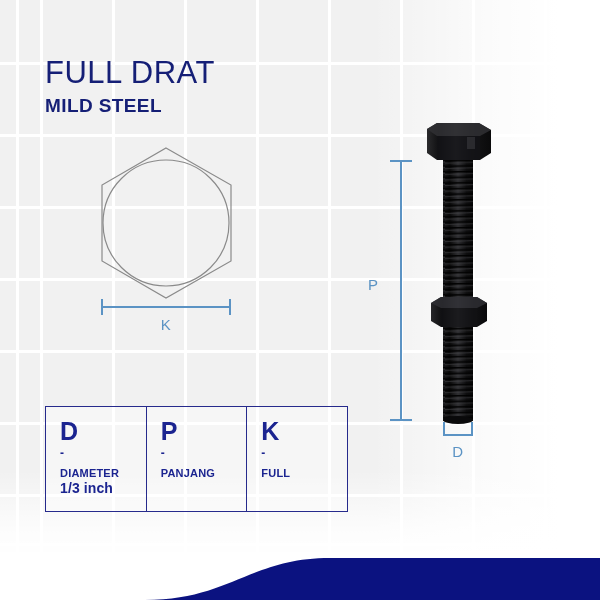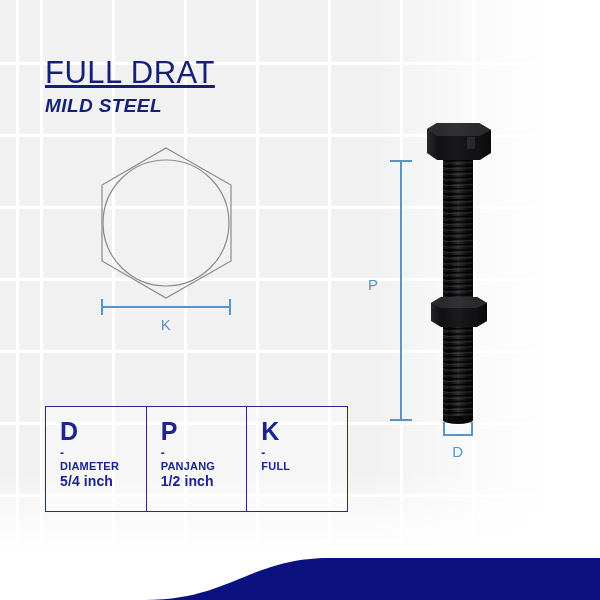--- a/index.html
+++ b/index.html
@@ -56,29 +56,27 @@
   
   .title-main {
     position: absolute;
     left: 45px;
     top: 55px;
     font-size: 31px;
     font-weight: 400;
     letter-spacing: 0.5px;
     color: #151f76;
     white-space: nowrap;
-    text-decoration: underline;
   }
   .title-sub {
     position: absolute;
     left: 45px;
     top: 95px;
     font-size: 19px;
     font-weight: bold;
-    font-style: italic;
     letter-spacing: 0.4px;
     color: #151f76;
     white-space: nowrap;
   }
 
   
   .hex-wrap {
     position: absolute;
     left: 96px;
     top: 143px;
@@ -214,21 +212,21 @@
     color: #1b2490;
     line-height: 11px;
     margin-top: 4px;
   }
   .spec-label {
     font-size: 11px;
     font-weight: bold;
     color: #1b2490;
     letter-spacing: 0.2px;
     line-height: 14px;
-    margin-top: 0;
+    margin-top: 7px;
   }
   .spec-value {
     font-size: 14px;
     font-weight: bold;
     color: #1b2490;
     letter-spacing: 0.1px;
     line-height: 17px;
   }
 
   
@@ -323,27 +321,26 @@
   <div class="dim-d-tick-l"></div>
   <div class="dim-d-tick-r"></div>
   <div class="dim-d-line"></div>
   <div class="dim-d-label">D</div>
 
   <div class="spec-table">
     <div class="spec-cell">
       <div class="spec-key">D</div>
       <div class="spec-dash">-</div>
       <div class="spec-label">DIAMETER</div>
-      <div class="spec-value">5/4 inch</div>
+      <div class="spec-value">1/3 inch</div>
     </div>
     <div class="spec-cell">
       <div class="spec-key">P</div>
       <div class="spec-dash">-</div>
       <div class="spec-label">PANJANG</div>
-      <div class="spec-value">1/2 inch</div>
     </div>
     <div class="spec-cell">
       <div class="spec-key">K</div>
       <div class="spec-dash">-</div>
       <div class="spec-label">FULL</div>
     </div>
   </div>
 
   <div class="swoosh">
     <svg width="600" height="70" viewBox="0 0 600 70" xmlns="http://www.w3.org/2000/svg">

